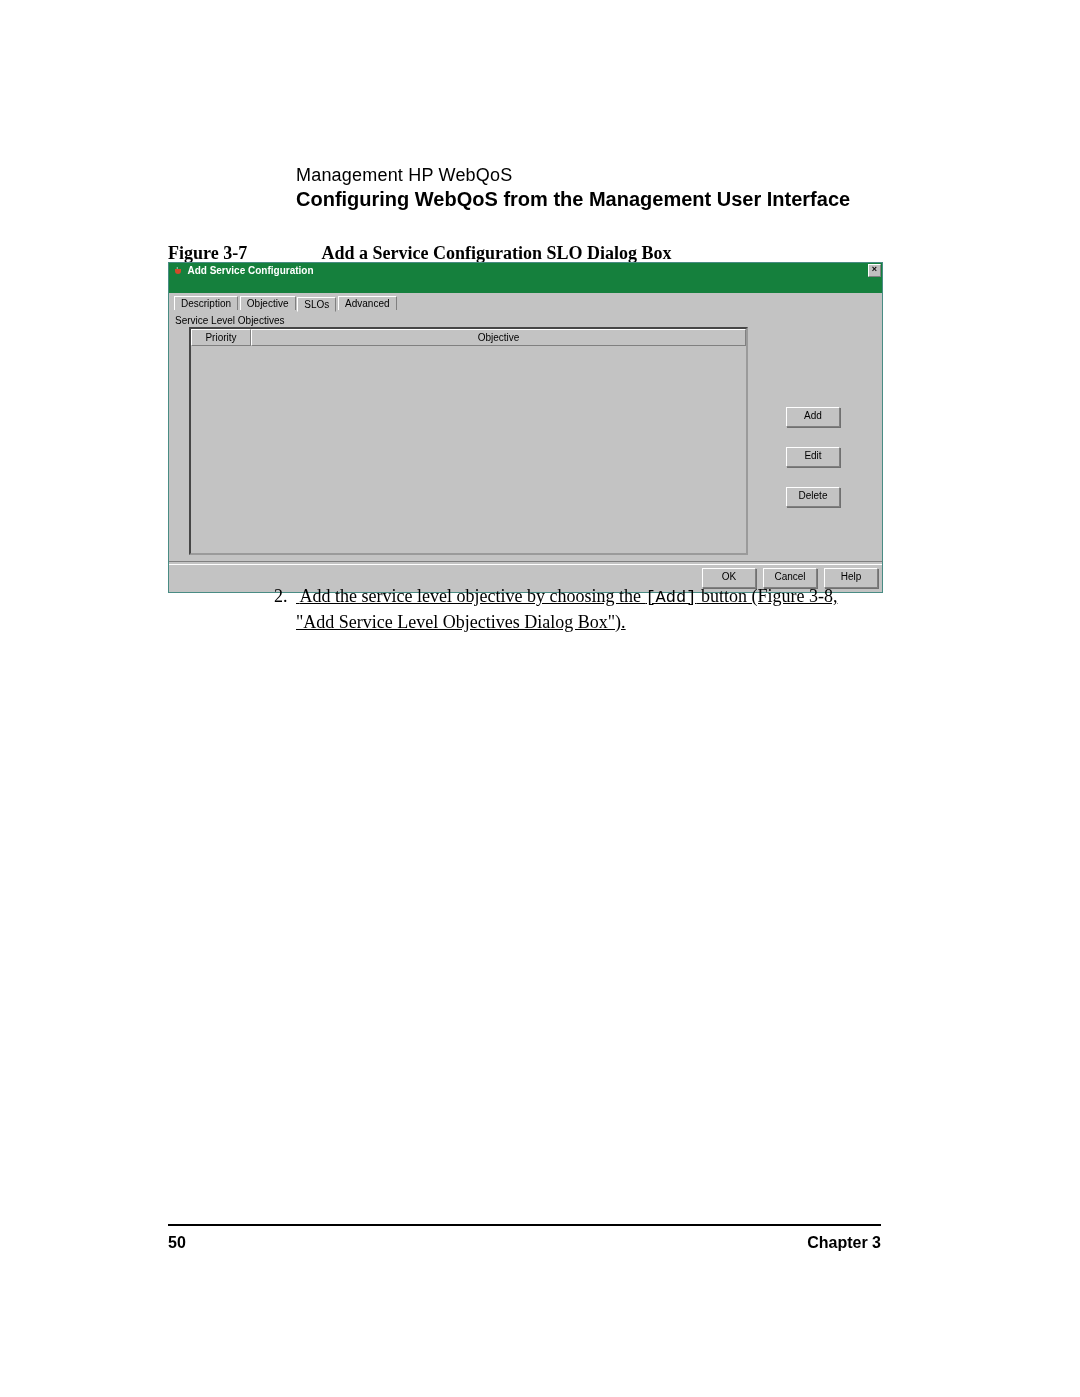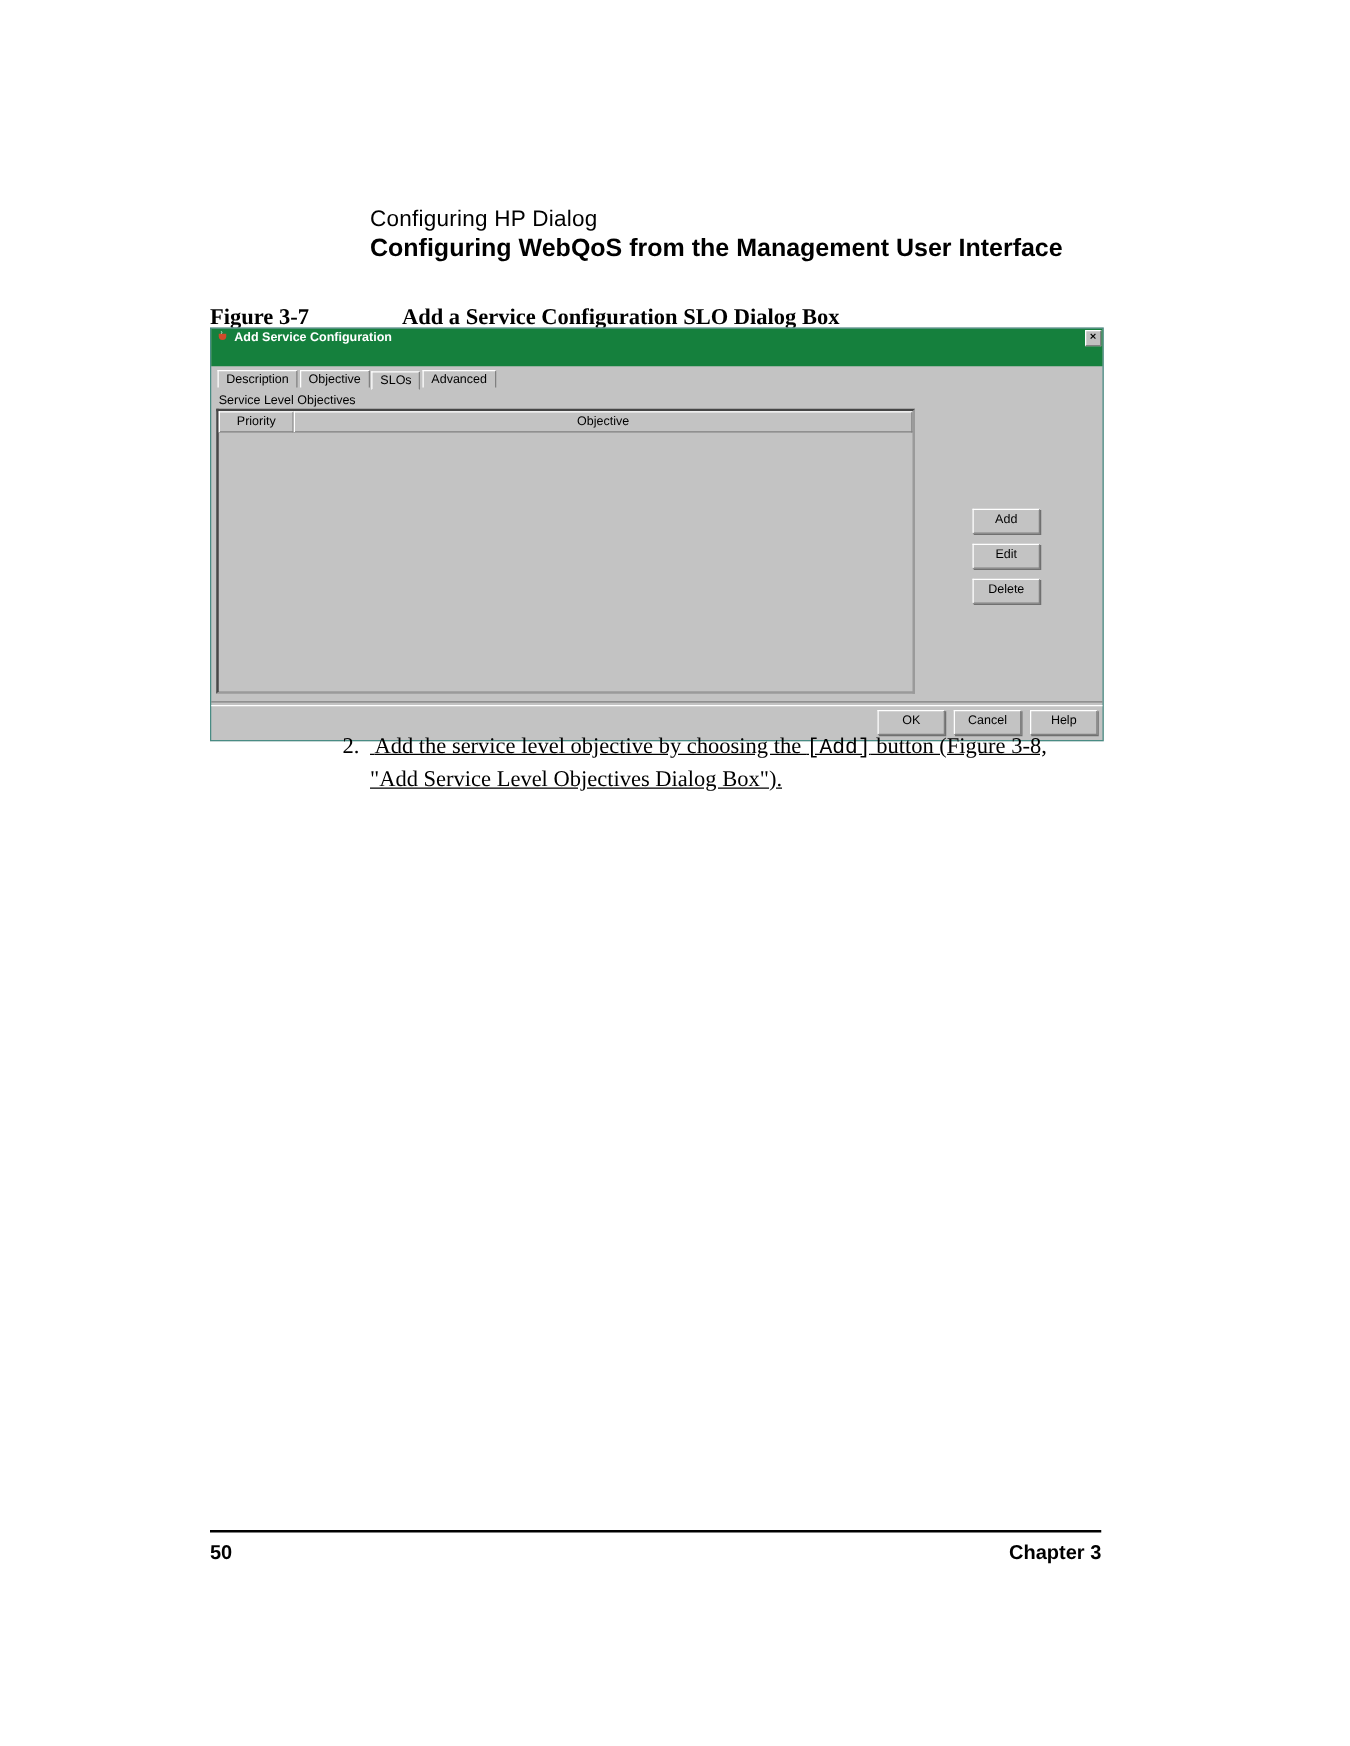--- a/index.html
+++ b/index.html
@@ -103,21 +103,21 @@
     z-index: 2;
     top: 1px;
   }
   .tab-panel-label {
     font-size: 10px;
     padding: 4px 6px 1px 6px;
   }
   .list-wrap {
     display: flex;
     align-items: flex-start;
-    padding: 0 4px 4px 4px;
+    padding: 0 4px 4px 20px;
   }
   .list-area {
     flex: 0 0 555px;
     border: 2px inset #9a9a9a;
     background: #c3c3c3;
     height: 224px;
   }
   .list-header {
     display: flex;
     height: 17px;
@@ -144,21 +144,21 @@
   .btn3d {
     width: 52px;
     height: 18px;
     font-size: 10px;
     text-align: center;
     line-height: 16px;
     background: #c3c3c3;
     border: 1px solid #808080;
     border-top-color: #fff;
     border-left-color: #fff;
-    margin-bottom: 8px;
+    margin-bottom: 20px;
     box-shadow: 1px 1px 0 #707070;
     cursor: default;
   }
   .dlg-sep {
     height: 2px;
     border-top: 1px solid #808080;
     border-bottom: 1px solid #fff;
     margin: 2px 0 0 0;
   }
   .dlg-bottom {
@@ -195,21 +195,21 @@
     font-size: 16px;
     font-weight: 700;
     display: flex;
     justify-content: space-between;
   }
 </style>
 </head>
 <body>
 
 <div class="page-header">
-  <div class="hdr-line1">Configuring HP Dialog</div>
+  <div class="hdr-line1">Management HP WebQoS</div>
   <div class="hdr-line2">Configuring WebQoS from the Management User Interface</div>
 </div>
 
 <div class="figure-caption">
   <span class="label">Figure 3-7</span>
   <span>Add a Service Configuration SLO Dialog Box</span>
 </div>
 
 <div class="dialog">
   <div class="dlg-titlebar">

